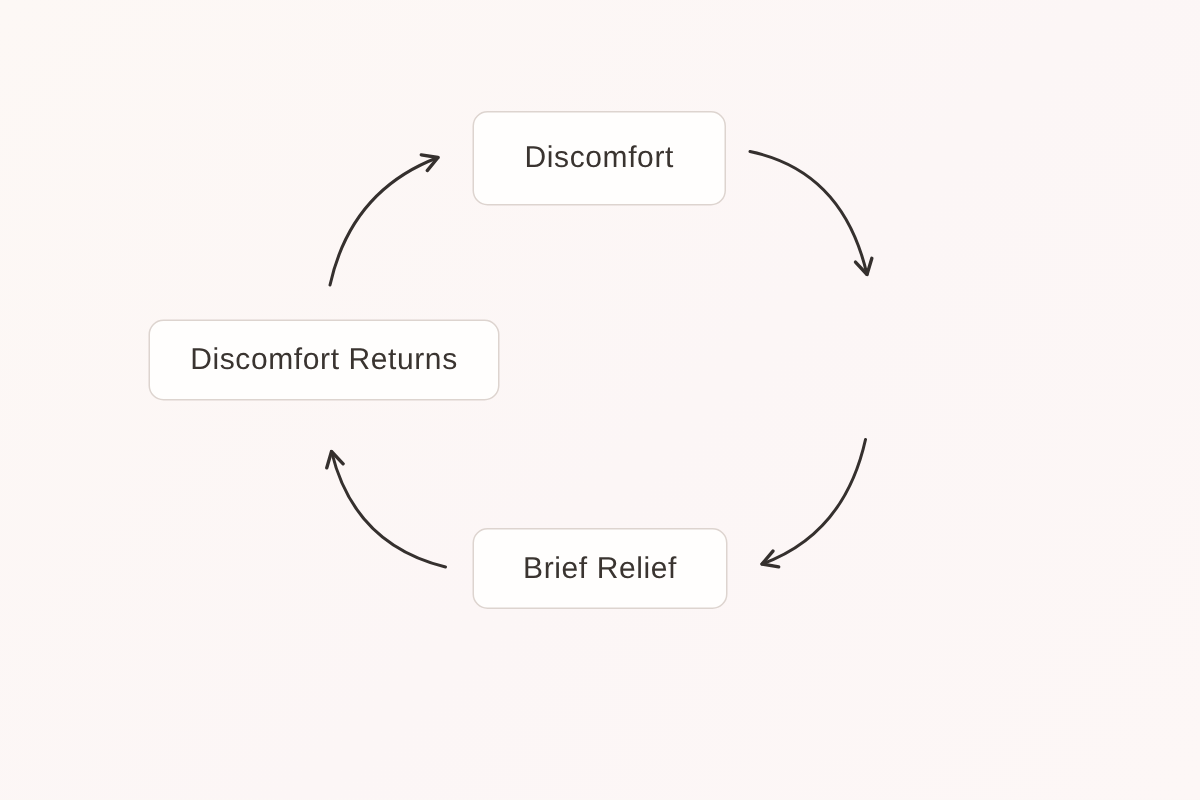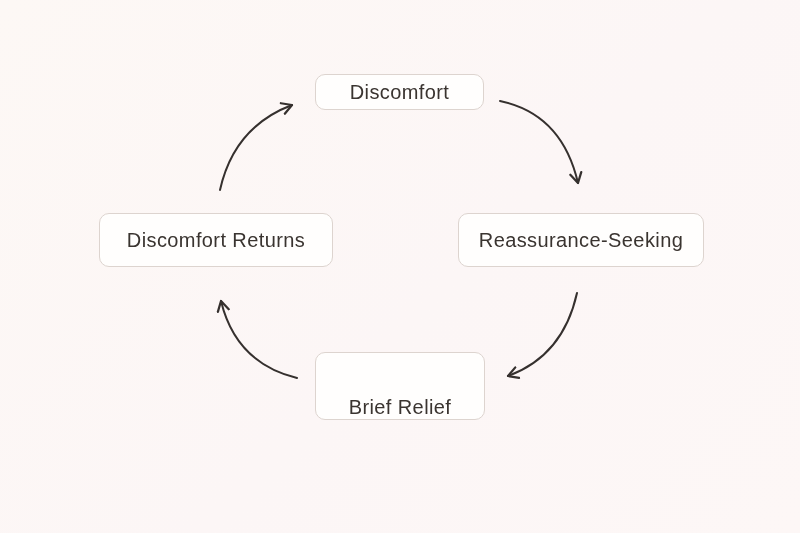--- a/index.html
+++ b/index.html
@@ -31,24 +31,24 @@
     justify-content: center;
     box-sizing: border-box;
     background: #fffefd;
     border: 1px solid #ddd4cf;
     border-radius: 10px;
     color: #3a3430;
     font-size: 20px;
     letter-spacing: 0.4px;
     white-space: nowrap;
   }
-  .node-discomfort        { left: 315px; top: 74px;  width: 169px; height: 36px; }
+  .node-discomfort        { left: 315px; top: 74px;  width: 169px; height: 63px; }
   .node-reassurance       { left: 458px; top: 213px; width: 246px; height: 54px; }
   .node-discomfort-returns{ left: 99px; top: 213px; width: 234px; height: 54px; }
-  .node-brief-relief      { left: 315px; top: 352px; width: 170px; height: 68px; align-items: flex-end; }
+  .node-brief-relief      { left: 315px; top: 352px; width: 170px; height: 54px; }
 </style>
 </head>
 <body>
 
 <div class="stage">
 
   <svg class="arrows" viewBox="0 0 800 533" xmlns="http://www.w3.org/2000/svg" aria-hidden="true">
     <defs>
       <marker id="arrowhead" viewBox="0 0 10 10" refX="8" refY="5" markerWidth="7" markerHeight="7" orient="auto-start-reverse">
         <path d="M 1 1 L 8 5 L 1 9" fill="none" stroke="#35302e" stroke-width="1.6" stroke-linecap="round" stroke-linejoin="round"></path>
@@ -61,23 +61,20 @@
 
     <path d="M 297 378 Q 236 363 221 301" fill="none" stroke="#35302e" stroke-width="2" stroke-linecap="round" marker-end="url(#arrowhead)"></path>
 
     <path d="M 220 190 Q 234 127 292 105" fill="none" stroke="#35302e" stroke-width="2" stroke-linecap="round" marker-end="url(#arrowhead)"></path>
   </svg>
 
   <div class="node node-discomfort">
     <span>Discomfort</span>
   </div>
 
-  <div class="node node-reassurance">
-    <span>Reassurance-Seeking</span>
-  </div>
 
   <div class="node node-brief-relief">
     <span>Brief Relief</span>
   </div>
 
   <div class="node node-discomfort-returns">
     <span>Discomfort Returns</span>
   </div>
 
 </div>

